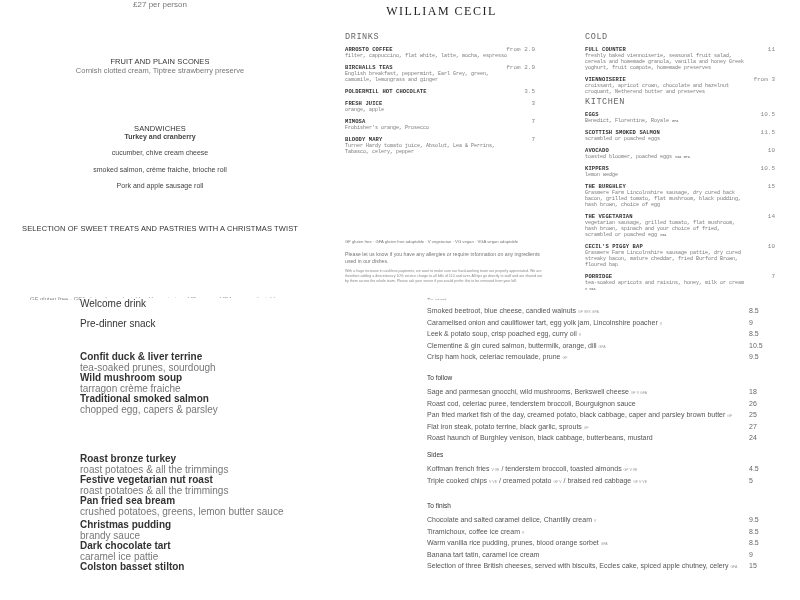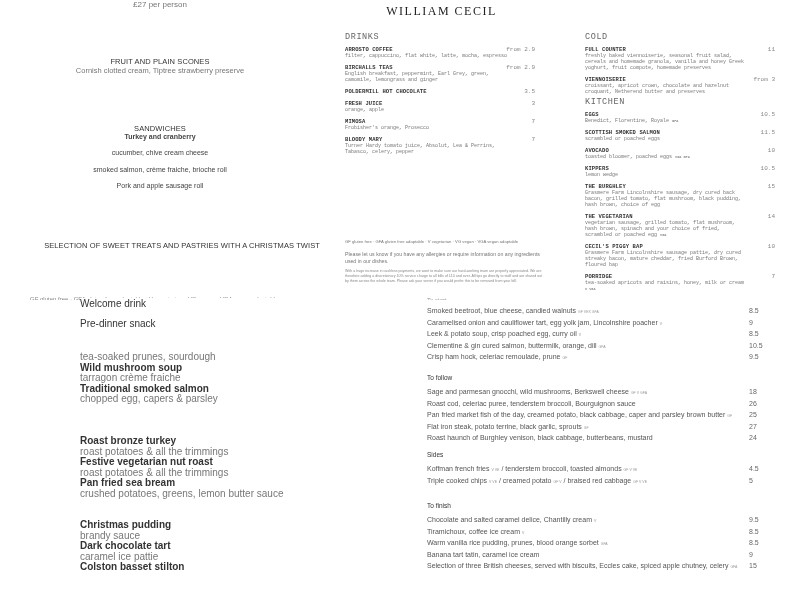--- a/index.html
+++ b/index.html
@@ -8,21 +8,21 @@
 
   
   .tea { position: absolute; left: 0; top: 0; width: 320px; text-align: center; }
   .tea .price { position: absolute; top: 0; left: 0; width: 320px; font-size: 8px; color: #777; }
   .tea .head { font-size: 7.5px; color: #333; letter-spacing: 0.1px; }
   .tea .sub { font-size: 7.5px; color: #777; }
   .tea .item { font-size: 7px; color: #444; }
   .tea-scones { position: absolute; top: 57px; left: 0; width: 320px; }
   .tea-sandwiches { position: absolute; top: 124px; left: 0; width: 320px; }
   .tea-sand-item { position: absolute; left: 0; width: 320px; }
-  .tea-sweet { position: absolute; top: 241px; left: 0; width: 320px; text-align: right; }
+  .tea-sweet { position: absolute; top: 224px; left: 0; width: 320px; }
   .tea-key { position: absolute; top: 294px; left: 30px; width: 260px; font-size: 6px; color: #888; white-space: nowrap; overflow: hidden; height: 6px; line-height: 10px; }
 
   
   .brand { position: absolute; left: 335px; top: 4px; width: 213px; text-align: center; font-family: "Liberation Serif", "DejaVu Serif", serif; font-size: 12px; letter-spacing: 1.5px; color: #222; }
   .col { position: absolute; font-family: Liberation Mono, monospace; }
   .col-drinks { left: 345px; top: 32px; width: 190px; }
   .col-food { left: 585px; top: 32px; width: 190px; }
   .sec-title { font-size: 8.5px; letter-spacing: 0.6px; color: #666; margin-bottom: 4px; }
   .bitem { position: relative; margin-bottom: 5px; }
   .bitem .name { font-size: 5.5px; font-weight: bold; color: #333; letter-spacing: 0.1px; line-height: 7px; }
@@ -172,28 +172,29 @@
     <div class="desc"><span>tea-soaked apricots and raisins, honey, milk or cream</span> <span class="tag">V VGA</span></div>
     <div class="bprice">7</div>
   </div>
 </section>
 
 <section class="xmas">
   <div class="course">Welcome drink</div>
   <div class="course" style="margin-top:8px;">Pre-dinner snack</div>
 
   <div class="xmas-group" style="top:54px;">
+    <div class="dish">Confit duck &amp; liver terrine</div>
     <div class="acc">tea-soaked prunes, sourdough</div>
     <div class="dish">Wild mushroom soup</div>
     <div class="acc">tarragon crème fraiche</div>
     <div class="dish">Traditional smoked salmon</div>
     <div class="acc">chopped egg, capers &amp; parsley</div>
   </div>
 
-  <div class="xmas-group" style="top:138px;">
+  <div class="xmas-group" style="top:156px;">
     <div class="dish">Roast bronze turkey</div>
     <div class="acc">roast potatoes &amp; all the trimmings</div>
     <div class="dish">Festive vegetarian nut roast</div>
     <div class="acc">roast potatoes &amp; all the trimmings</div>
     <div class="dish">Pan fried sea bream</div>
     <div class="acc">crushed potatoes, greens, lemon butter sauce</div>
   </div>
 
   <div class="xmas-group" style="top:222px;">
     <div class="dish">Christmas pudding</div>

